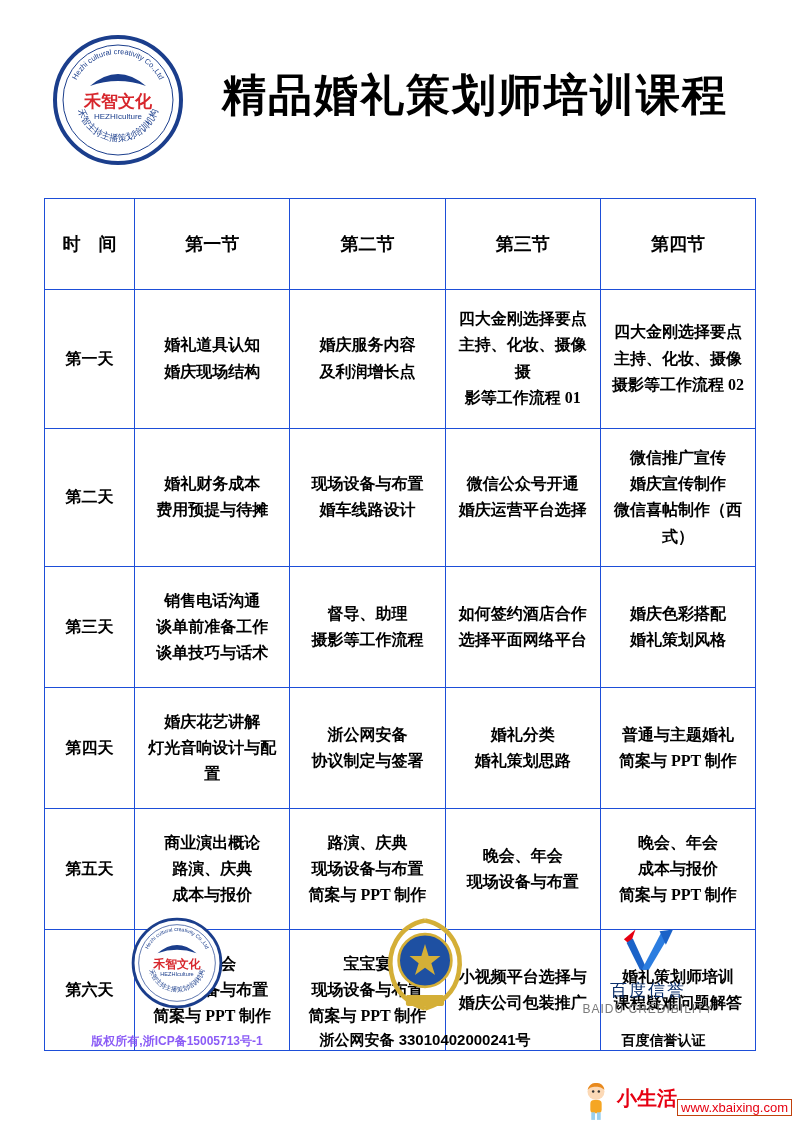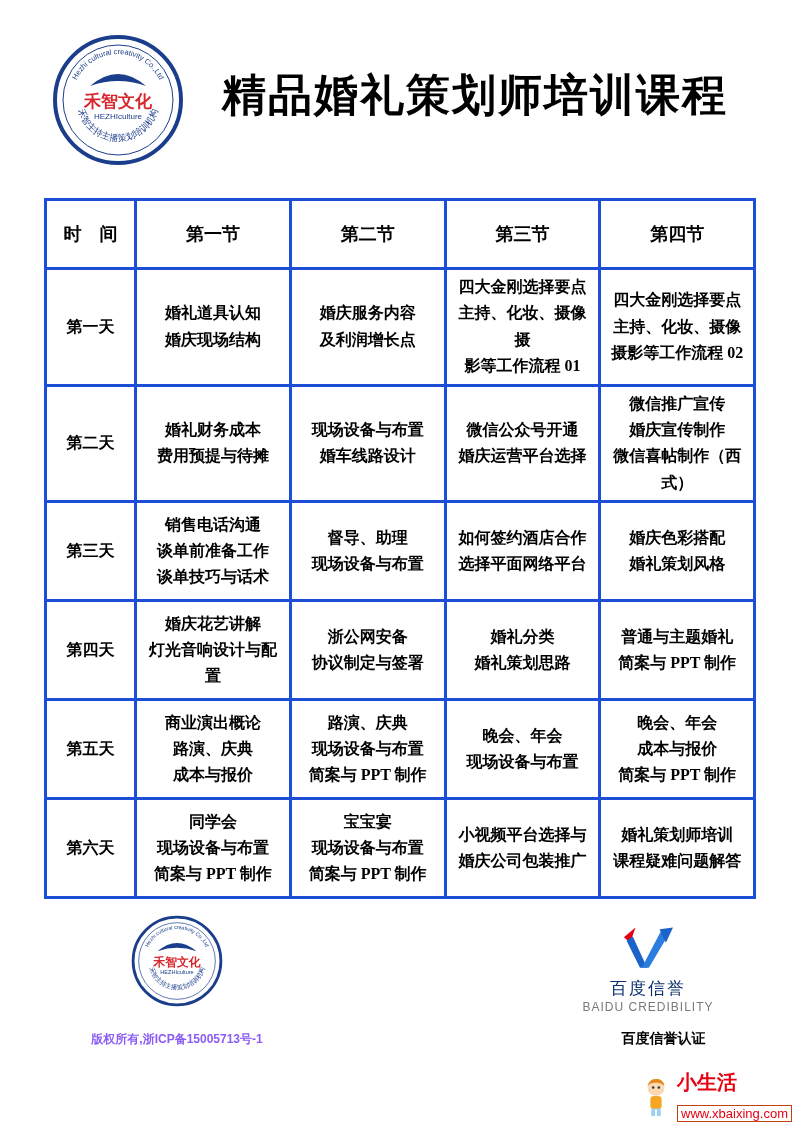--- a/index.html
+++ b/index.html
@@ -23,23 +23,23 @@
     font-family:Liberation Serif, serif;
     font-weight:900; font-size:44px; letter-spacing:2px; color:#000;
   }
   
   .table-wrap { width:712px; margin:28px auto 0 auto; }
   table.course {
     width:100%; border-collapse:collapse; table-layout:fixed;
   }
   table.course col.time-col { width:90px; }
   table.course th, table.course td {
-    border:3px solid #1d4ed8;
+    border:1px solid #1d4ed8;
     text-align:center; vertical-align:middle;
-    padding:4px 6px;
+    padding:16px 6px;
   }
   table.course th {
     height:58px; font-size:18px; font-weight:700; color:#000;
   }
   table.course td {
     height:88px; font-size:16px; font-weight:600;
     line-height:1.65; white-space:pre-line; color:#000;
   }
   td.day { font-size:17px; font-weight:700; }
   
@@ -75,21 +75,21 @@
   .baidu-cert {
     margin-top:16px; font-family:"Liberation Sans", sans-serif;
     font-size:14px; font-weight:700; color:#000;margin-left:31px;
   }
   
   .watermark {
     position:absolute; right:8px; bottom:6px;
     display:flex; align-items:center; gap:4px;
   }
   .mascot-svg { width:34px; height:42px; }
-  .wm-texts { display:flex; flex-direction:column; align-items:flex-start; }
+  .wm-texts { display:flex; flex-direction:row; align-items:flex-start; }
   .wm-name {
     font-family:"Liberation Sans", sans-serif;
     font-size:20px; font-weight:800; color:#e60012; line-height:1.1;
   }
   .wm-url {
     font-family:"Liberation Sans", sans-serif;
     font-size:13px; color:#e60012;
     border:1px solid #c2410c; padding:0 3px; margin-top:12px;
   }
 </style>
@@ -160,21 +160,21 @@
         <td>微信推广宣传
 婚庆宣传制作
 微信喜帖制作（西式）</td>
       </tr>
       <tr>
         <td class="day">第三天</td>
         <td>销售电话沟通
 谈单前准备工作
 谈单技巧与话术</td>
         <td>督导、助理
-现场设备与布置</td>
+摄影等工作流程</td>
         <td>如何签约酒店合作
 选择平面网络平台</td>
         <td>婚庆色彩搭配
 婚礼策划风格</td>
       </tr>
       <tr>
         <td class="day">第四天</td>
         <td>婚庆花艺讲解
 灯光音响设计与配置</td>
         <td>浙公网安备
@@ -231,20 +231,30 @@
       <path d="M 38,52 Q 66,28 94,52 Q 66,42 38,52 Z" fill="#1b3e8c"></path>
       <text x="66" y="73" text-anchor="middle" font-size="17" font-weight="bold" fill="#d7262c">禾智文化</text>
       <text x="66" y="85" text-anchor="middle" font-size="8" fill="#1b3e8c" font-family="Liberation Sans, sans-serif">HEZHIculture</text>
       <text font-size="9" fill="#1b3e8c" text-anchor="middle">
         <textPath href="#arcB2" startOffset="50%">禾智主持主播策划培训机构</textPath>
       </text>
     </svg>
     <div class="copyright-text">版权所有,浙ICP备15005713号-1</div>
   </div>
 
+  <div class="footer-col center">
+    <svg class="badge-svg" viewBox="0 0 100 110">
+      <path d="M 50,6 C 20,12 8,40 13,64 C 17,86 33,98 50,103" fill="none" stroke="#d4af37" stroke-width="5"></path>
+      <path d="M 50,6 C 80,12 92,40 87,64 C 83,86 67,98 50,103" fill="none" stroke="#d4af37" stroke-width="5"></path>
+      <circle cx="50" cy="50" r="29" fill="#1e50a2" stroke="#d4af37" stroke-width="3"></circle>
+      <polygon points="50,32 54,45 67,45 57,53 61,66 50,58 39,66 43,53 33,45 46,45" fill="#d4af37"></polygon>
+      <rect x="29" y="88" width="42" height="12" rx="2" fill="#d4af37"></rect>
+    </svg>
+    <div class="police-text">浙公网安备 33010402000241号</div>
+  </div>
 
   <div class="footer-col right">
     <svg class="baidu-svg" viewBox="0 0 64 56">
       <polygon points="5,16 18,5 12,22" fill="#e60012"></polygon>
       <polygon points="8,20 23,50 31,50 15,15" fill="#1b63c8"></polygon>
       <polygon points="25,50 47,8 55,13 33,50" fill="#2b7de0"></polygon>
       <polygon points="45,7 60,5 52,22" fill="#1b63c8"></polygon>
     </svg>
     <div class="baidu-name">百度信誉</div>
     <div class="baidu-sub">BAIDU CREDIBILITY</div>

